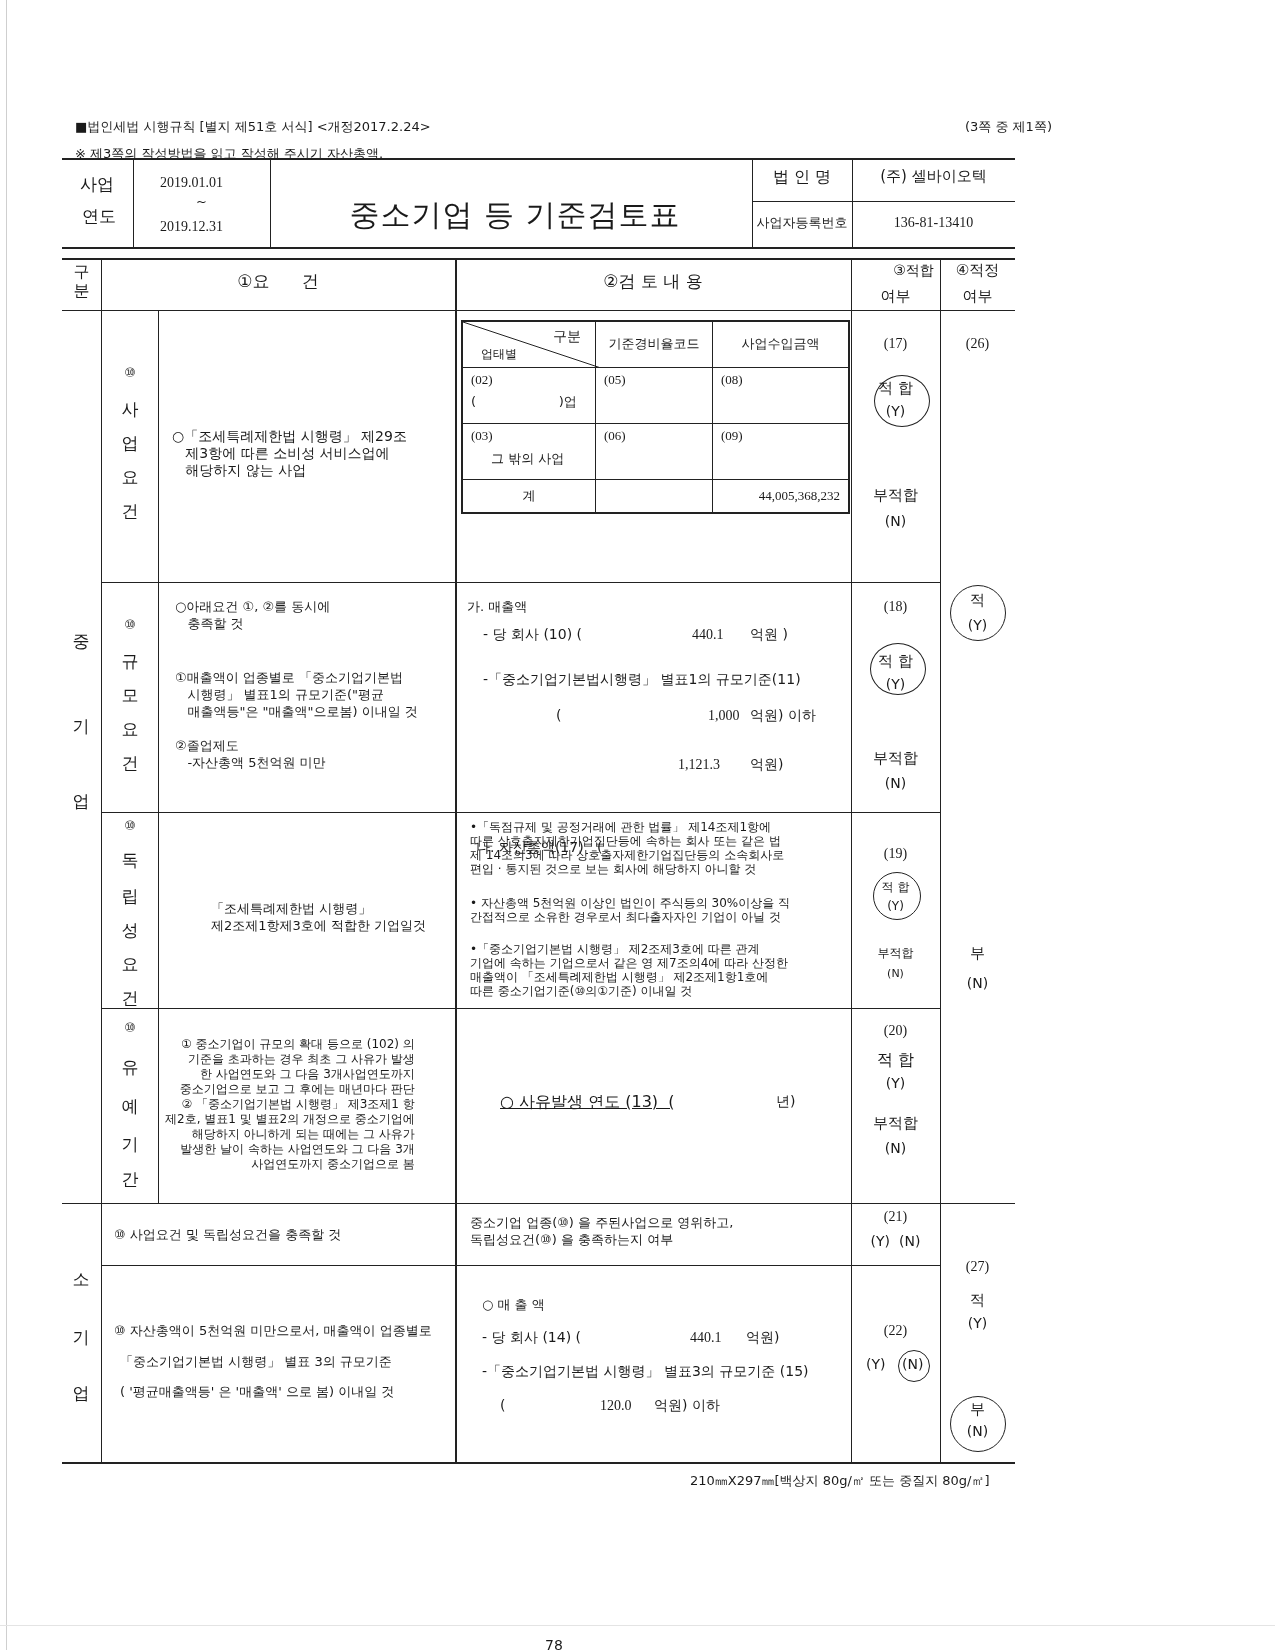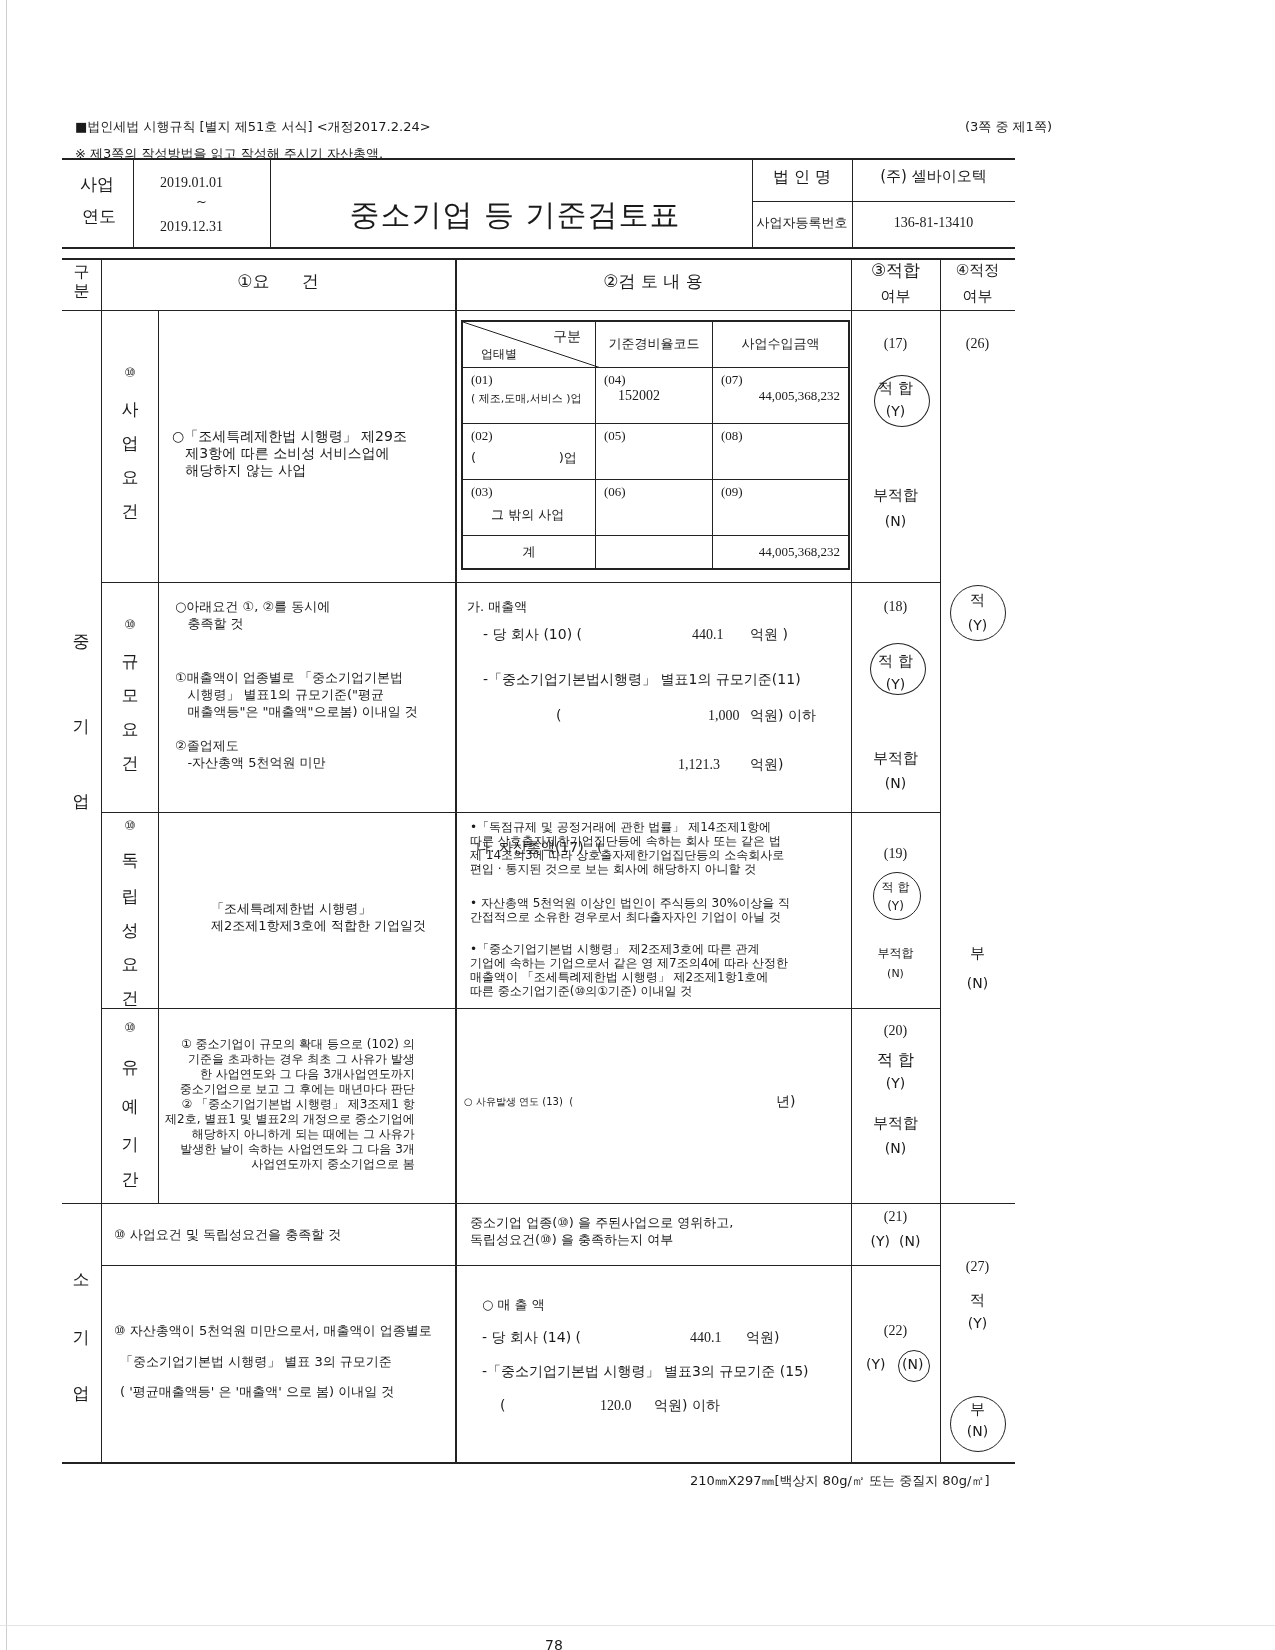--- a/index.html
+++ b/index.html
@@ -64,21 +64,21 @@
 <div class="line" style="left:101px;top:582px;width:839px;height:1px;"></div>
 <div class="line" style="left:101px;top:812px;width:839px;height:1px;"></div>
 <div class="line" style="left:101px;top:1008px;width:839px;height:1px;"></div>
 <div class="line" style="left:62px;top:1203px;width:953px;height:1px;"></div>
 <div class="line" style="left:101px;top:1265px;width:839px;height:1px;"></div>
 
 <div class="tw c" style="left:62px;top:262px;width:39px;font-size:16px;line-height:19px;white-space:pre;">구
 분</div>
 <div class="t c" style="left:101px;top:273px;width:354px;font-size:17px;">①요      건</div>
 <div class="t c" style="left:455px;top:273px;width:396px;font-size:17px;">②검 토 내 용</div>
-<div class="t c" style="left:851px;top:262px;width:89px;font-size:17px;">③적합</div>
+<div class="t c" style="left:851px;top:262px;width:89px;font-size:14px;padding-left:18px;">③적합</div>
 <div class="t c" style="left:851px;top:288px;width:89px;font-size:15px;">여부</div>
 <div class="t c" style="left:940px;top:262px;width:75px;font-size:15px;">④적정</div>
 <div class="t c" style="left:940px;top:288px;width:75px;font-size:15px;">여부</div>
 
 <div class="vchar" style="left:66px;top:630px;">중</div>
 <div class="vchar" style="left:66px;top:715px;">기</div>
 <div class="vchar" style="left:66px;top:790px;">업</div>
 
 <div class="vchar" style="left:115px;top:365px;font-size:13px;">⑩</div>
 <div class="vchar" style="left:115px;top:398px;">사</div>
@@ -94,34 +94,20 @@
       <tr style="height:46px;">
     <td style="width:118px;position:relative;padding:7px;">
       <svg width="138" height="46" style="position:absolute;left:0;top:0;">
             <line x1="0" y1="0" x2="138" y2="46" stroke="#222" stroke-width="1"></line>
           </svg>
       <span style="position:absolute;right:14px;top:6px;font-size:14px;">구분</span>
       <span style="position:absolute;left:18px;top:24px;font-size:12px;">업태별</span>
     </td>
     <td style="width:100px;text-align:center;vertical-align:middle;">기준경비율코드</td>
     <td style="text-align:center;vertical-align:middle;">사업수입금액</td>
-  </tr>
-  <tr style="height:56px;">
-    <td>
-          <div class="serif">(01)</div>
-          <div style="font-size:11px;margin-top:3px;white-space:pre;">( 제조,도매,서비스 )업</div>
-        </td>
-    <td>
-          <div class="serif">(04)</div>
-          <div class="serif" style="padding-left:14px;font-size:14px;">152002</div>
-        </td>
-    <td>
-          <div class="serif">(07)</div>
-          <div class="serif" style="text-align:right;font-size:13px;">44,005,368,232</div>
-        </td>
   </tr>
   <tr style="height:56px;">
     <td>
           <div class="serif">(02)</div>
           <div style="margin-top:5px;white-space:pre;">(                    )업</div>
         </td>
     <td>
           <div class="serif">(05)</div>
         </td>
     <td>
@@ -227,21 +213,21 @@
 <div class="vchar" style="left:115px;top:1168px;">간</div>
 <div class="t" style="left:165px;top:1037px;font-size:12px;line-height:15px;text-align:right;">① 중소기업이 규모의 확대 등으로 (102) 의
 기준을 초과하는 경우 최초 그 사유가 발생
 한 사업연도와 그 다음 3개사업연도까지
 중소기업으로 보고 그 후에는 매년마다 판단
 ② 「중소기업기본법 시행령」 제3조제1 항
 제2호, 별표1 및 별표2의 개정으로 중소기업에
 해당하지 아니하게 되는 때에는 그 사유가
 발생한 날이 속하는 사업연도와 그 다음 3개
 사업연도까지 중소기업으로 봄</div>
-<div class="t" style="left:464px;top:1093px;font-size:10px;">○ 사유발생 연도 (13)  (</div>
+<div class="t" style="left:500px;top:1093px;font-size:16px;text-decoration:underline;">○ 사유발생 연도 (13)  (</div>
 <div class="t" style="left:776px;top:1093px;font-size:14px;">년)</div>
 <div class="t c serif" style="left:851px;top:1022px;width:89px;font-size:14px;">(20)</div>
 <div class="t c" style="left:851px;top:1051px;width:89px;font-size:16px;">적 합</div>
 <div class="t c" style="left:851px;top:1075px;width:89px;font-size:14px;">(Y)</div>
 <div class="t c" style="left:851px;top:1115px;width:89px;font-size:15px;">부적합</div>
 <div class="t c" style="left:851px;top:1140px;width:89px;font-size:14px;">(N)</div>
 
 <div class="vchar" style="left:66px;top:1268px;">소</div>
 <div class="vchar" style="left:66px;top:1326px;">기</div>
 <div class="vchar" style="left:66px;top:1382px;">업</div>

